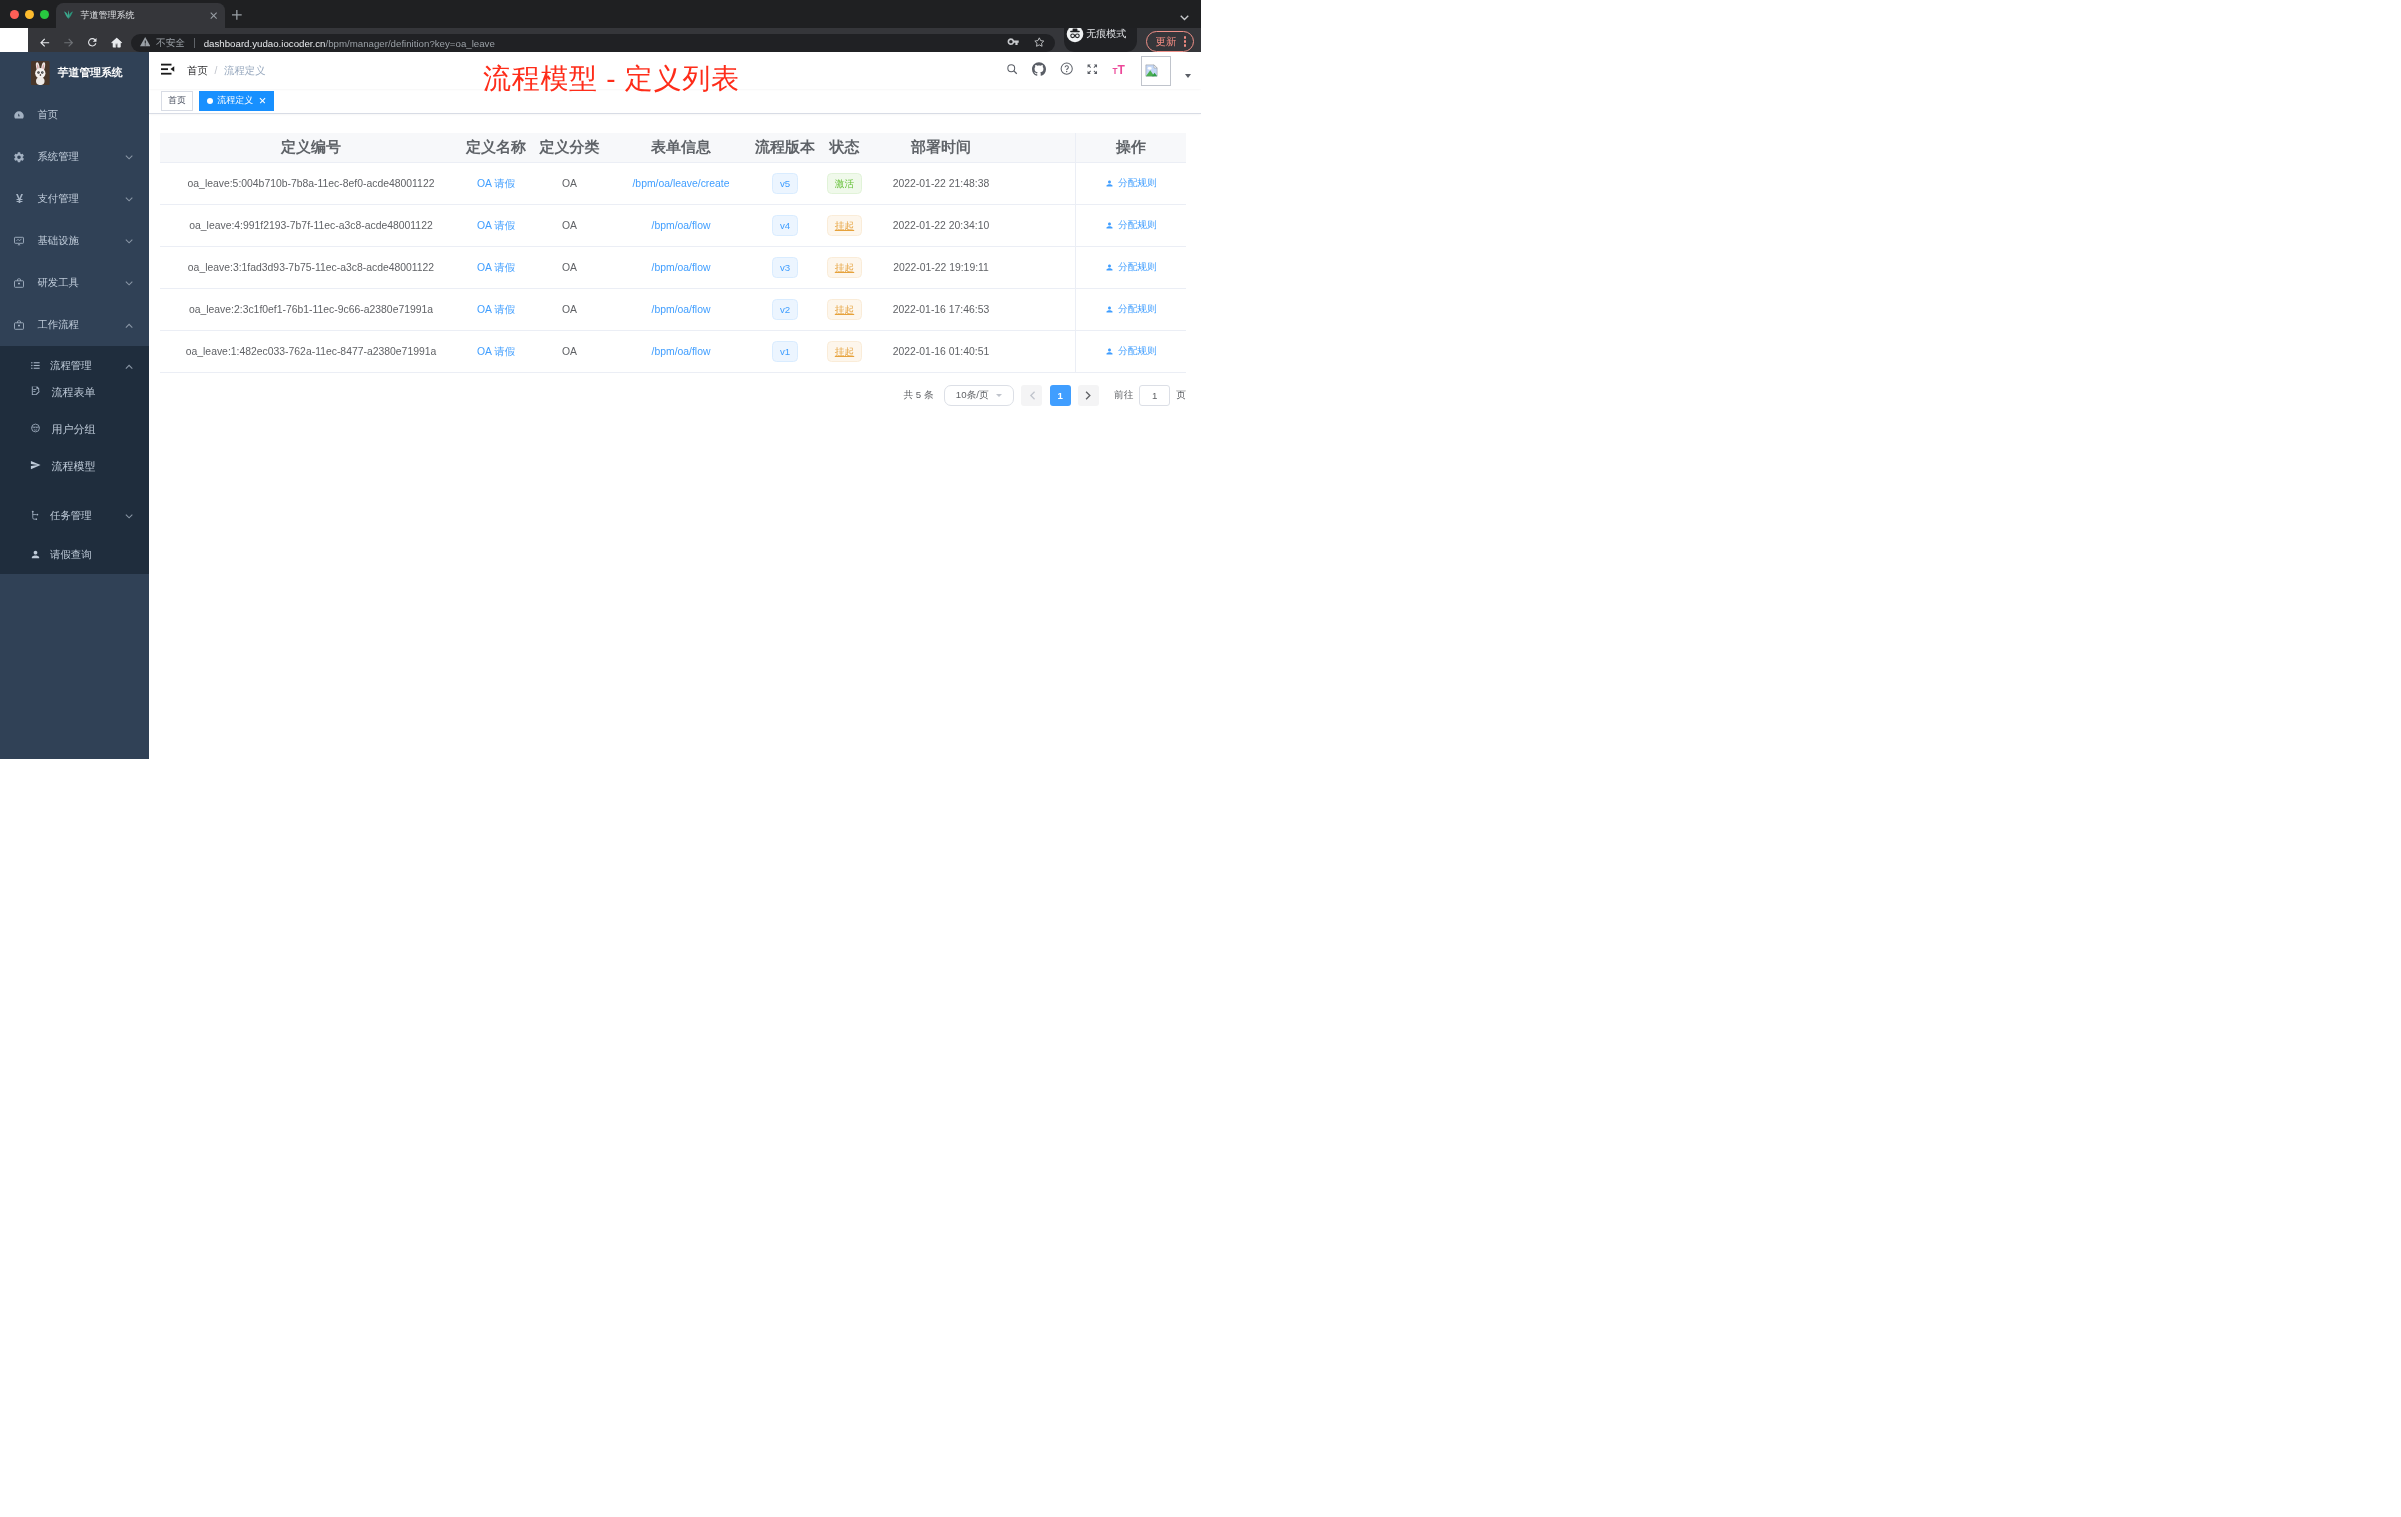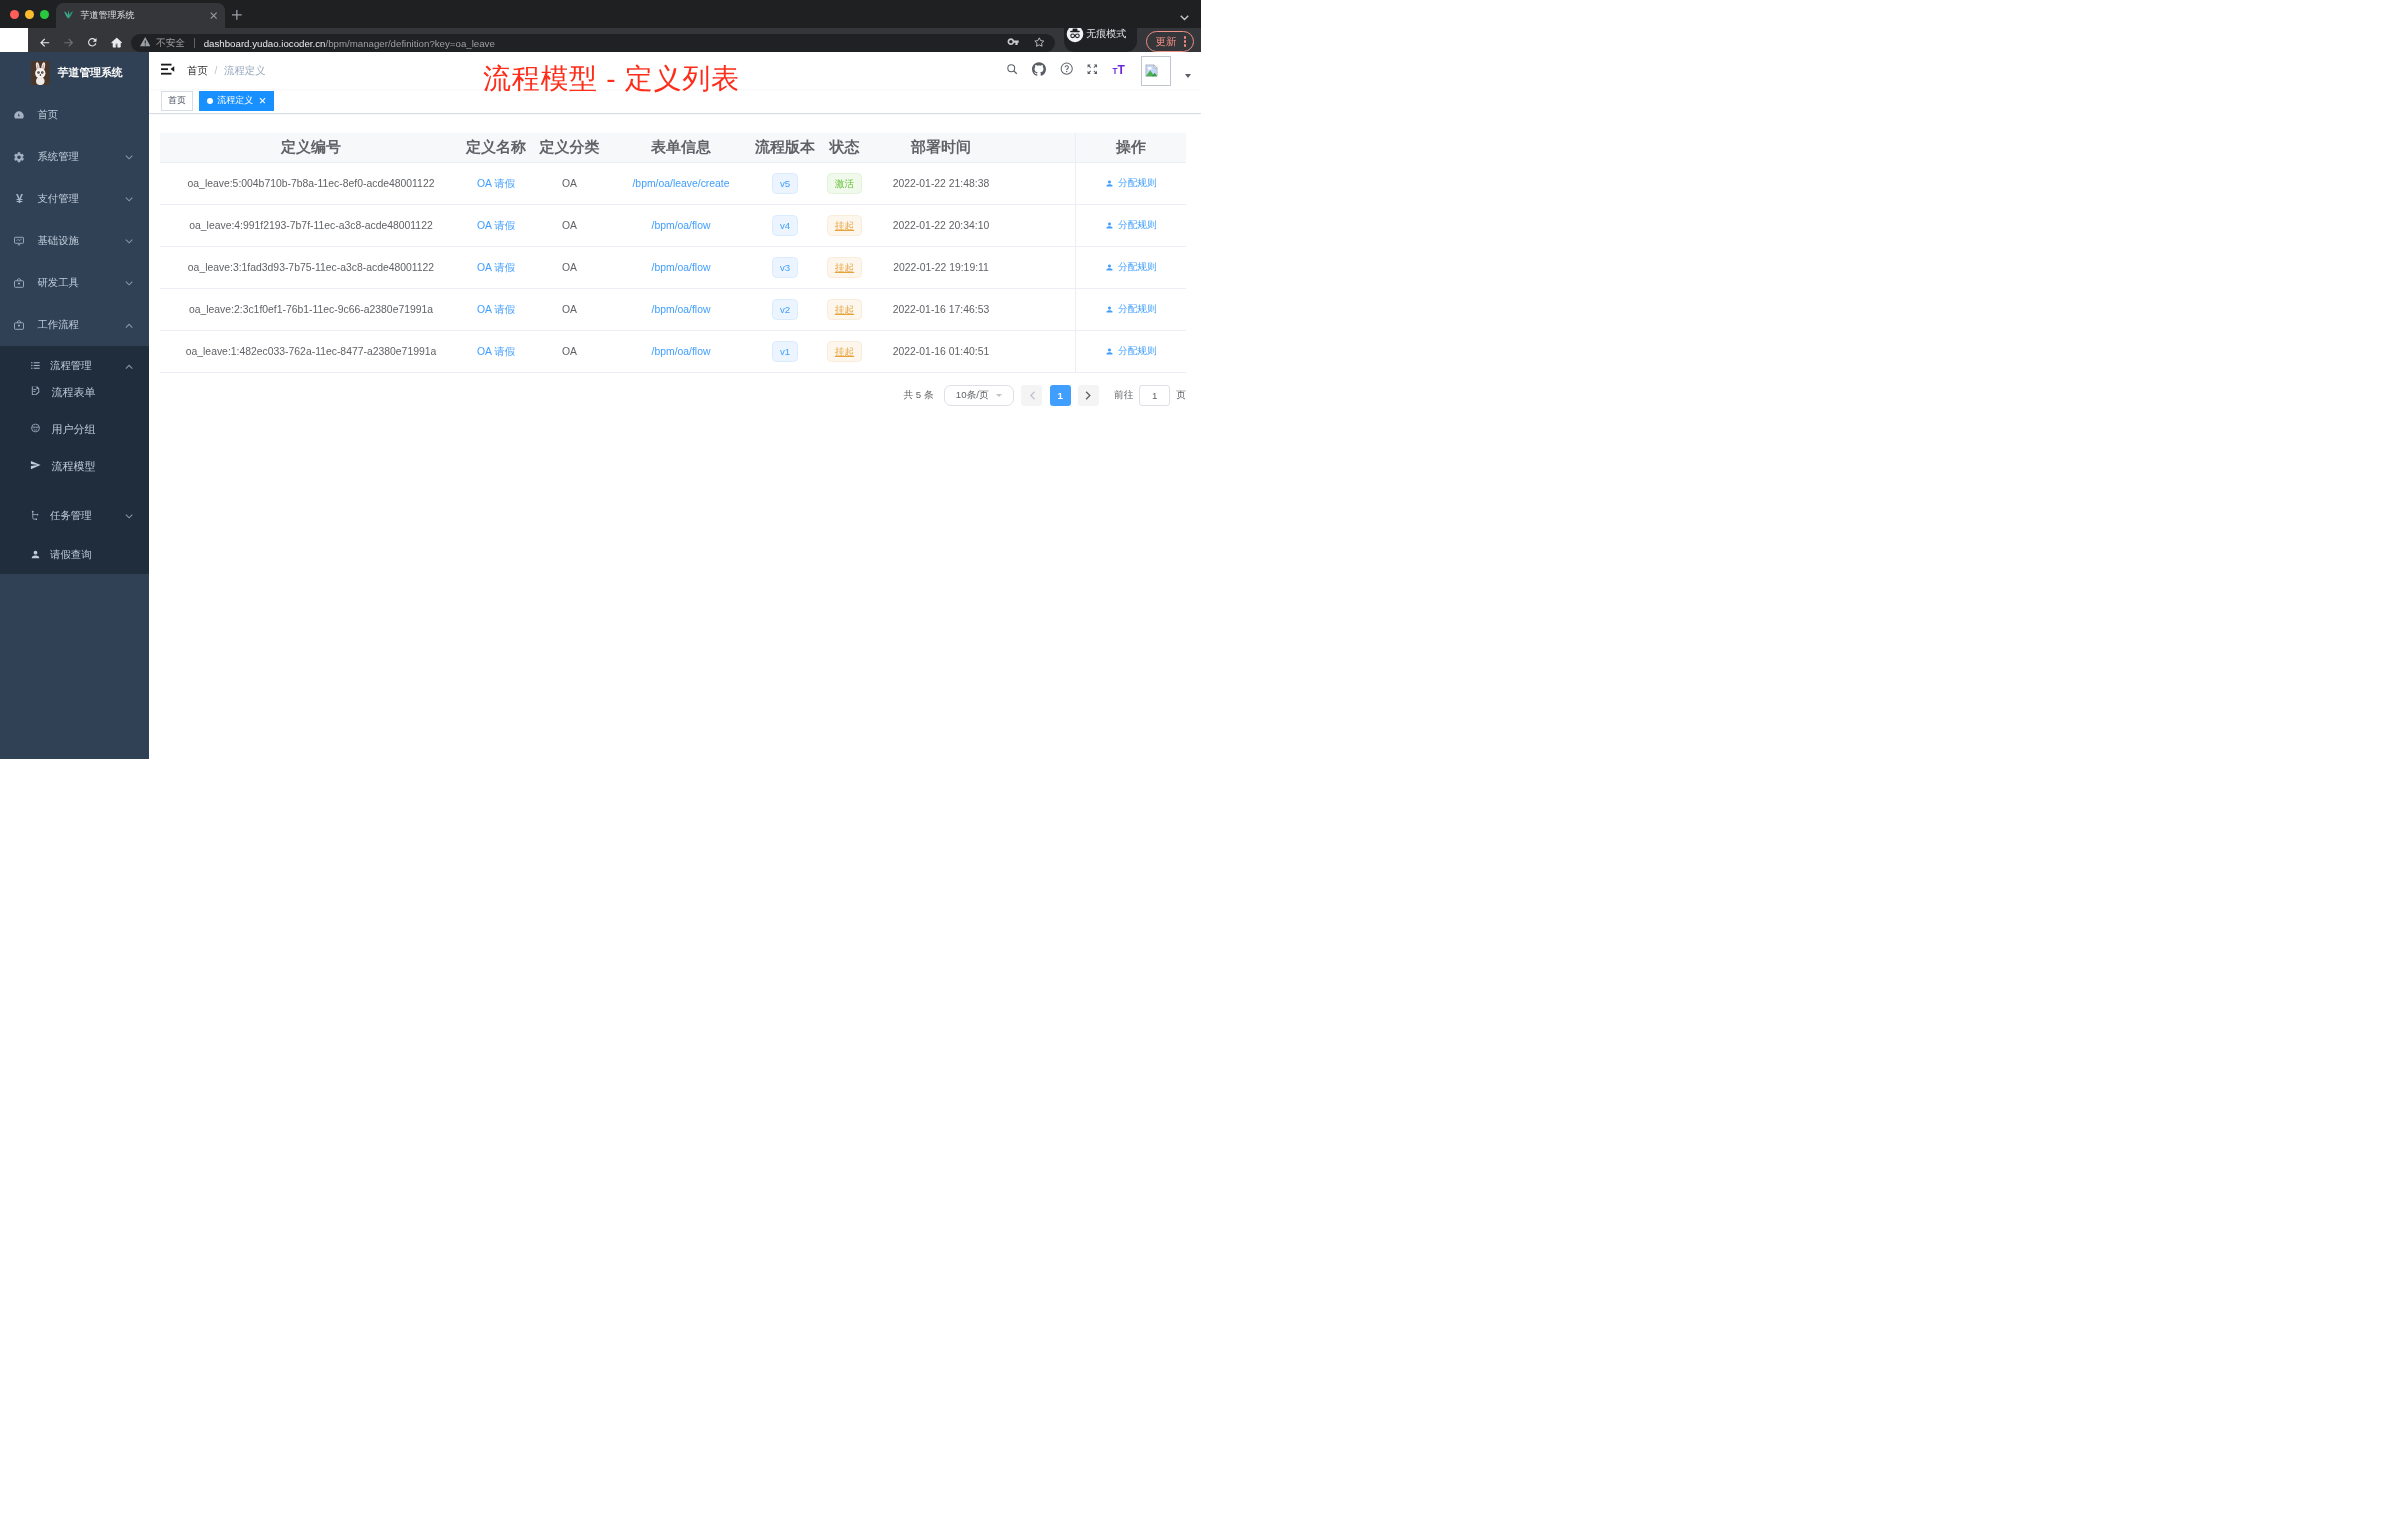--- a/index.html
+++ b/index.html
@@ -429,21 +429,21 @@
               <path d="M9.2 9.5a2.9 2.9 0 1 1 4.4 2.5c-.9.6-1.6 1-1.6 2.2" fill="none" stroke="#5a5e66" stroke-width="1.8"></path>
               <circle cx="12" cy="17" r="1.2" fill="#5a5e66"></circle>
             </svg>
         </span>
         <span>
           <svg width="12.6" height="12.6" viewBox="0 0 24 24">
               <path d="M3 3h6L3 9zM21 3v6l-6-6zM3 21v-6l6 6zM21 21h-6l6-6z" fill="#5a5e66"></path>
               <path d="M4 4l5 5M20 4l-5 5M4 20l5-5M20 20l-5-5" stroke="#5a5e66" stroke-width="2"></path>
             </svg>
         </span>
-        <span style="color:#6d28d9;font-weight:bold;font-size:12px;line-height:1;"><span style="font-size:8.2px;">T</span>T</span>
+        <span style="color:#ec4899;font-weight:bold;font-size:12px;line-height:1;"><span style="font-size:8.2px;">T</span>T</span>
         <span class="avatar-box">
           <svg width="15" height="15" viewBox="0 0 24 24">
             <path d="M3 3h13l5 5v13H3z" fill="#c5d8f7" stroke="#9aa0a6" stroke-width="1"></path>
             <path d="M16 3l5 5h-5z" fill="#fff" stroke="#9aa0a6" stroke-width="1"></path>
             <ellipse cx="9" cy="8.5" rx="3.4" ry="2.1" fill="#fff"></ellipse>
             <path d="M3 21l7-9.5 6.5 9.5z" fill="#4caf50"></path>
             <path d="M12.5 21l4.5-5.5 4 5.5z" fill="#2e9e47"></path>
           </svg>
         </span>
         <span class="caret-down"></span>

